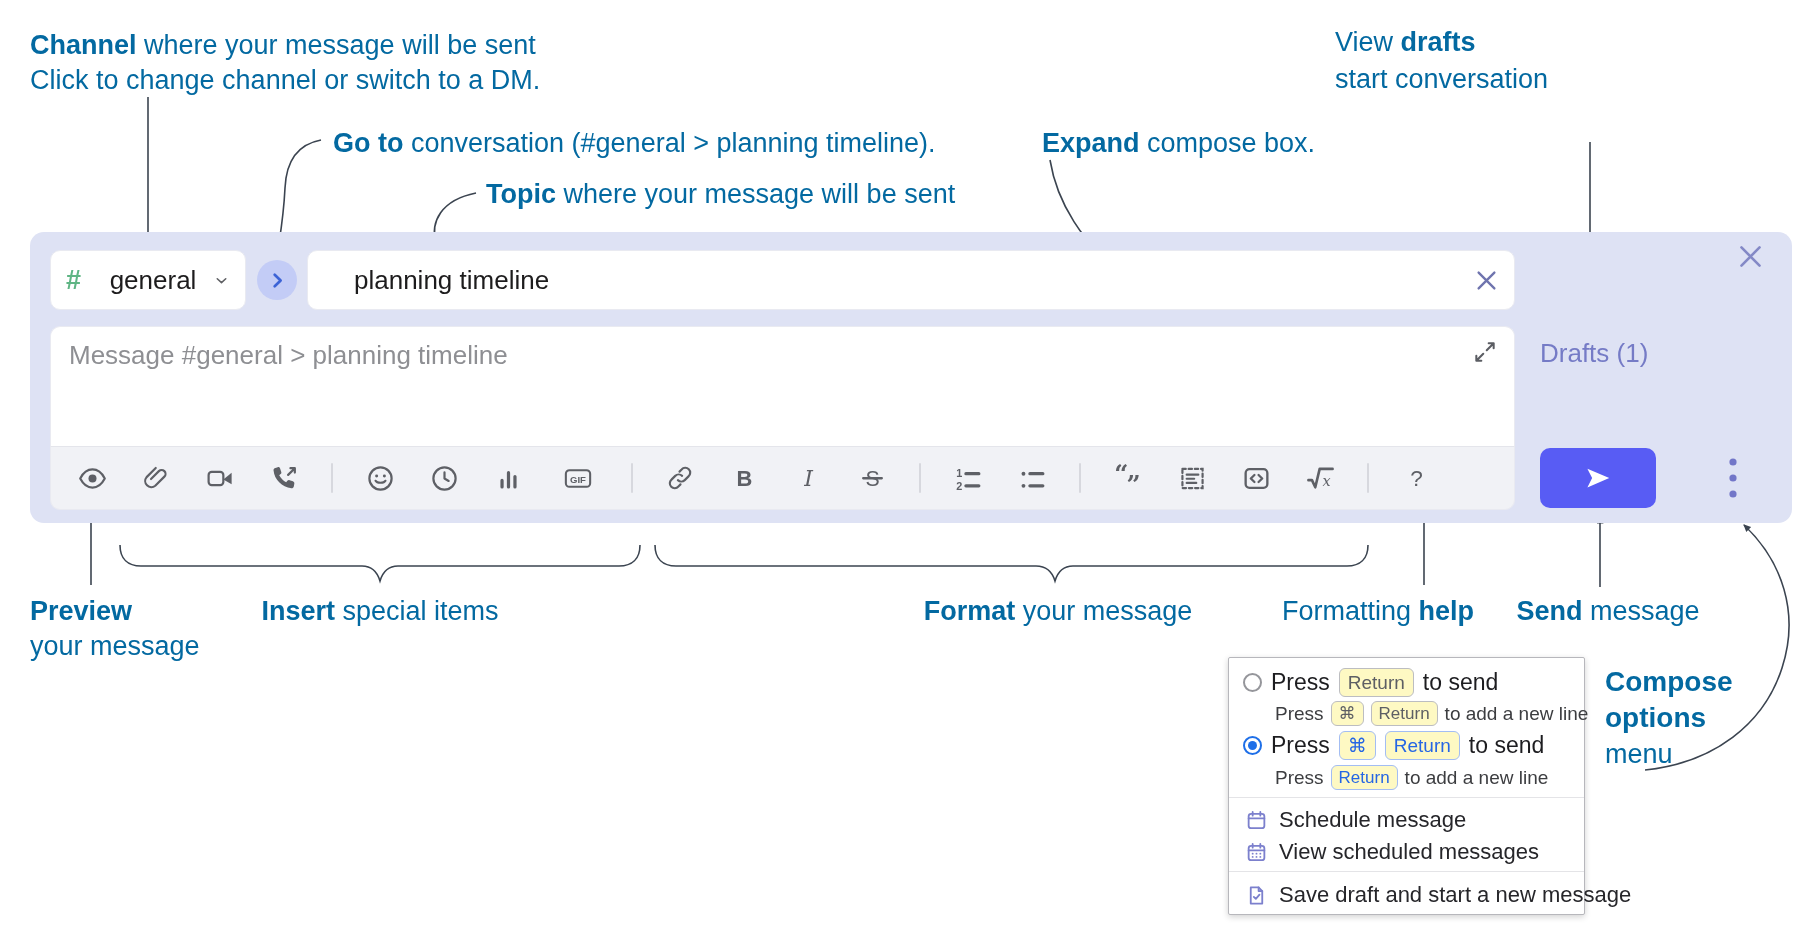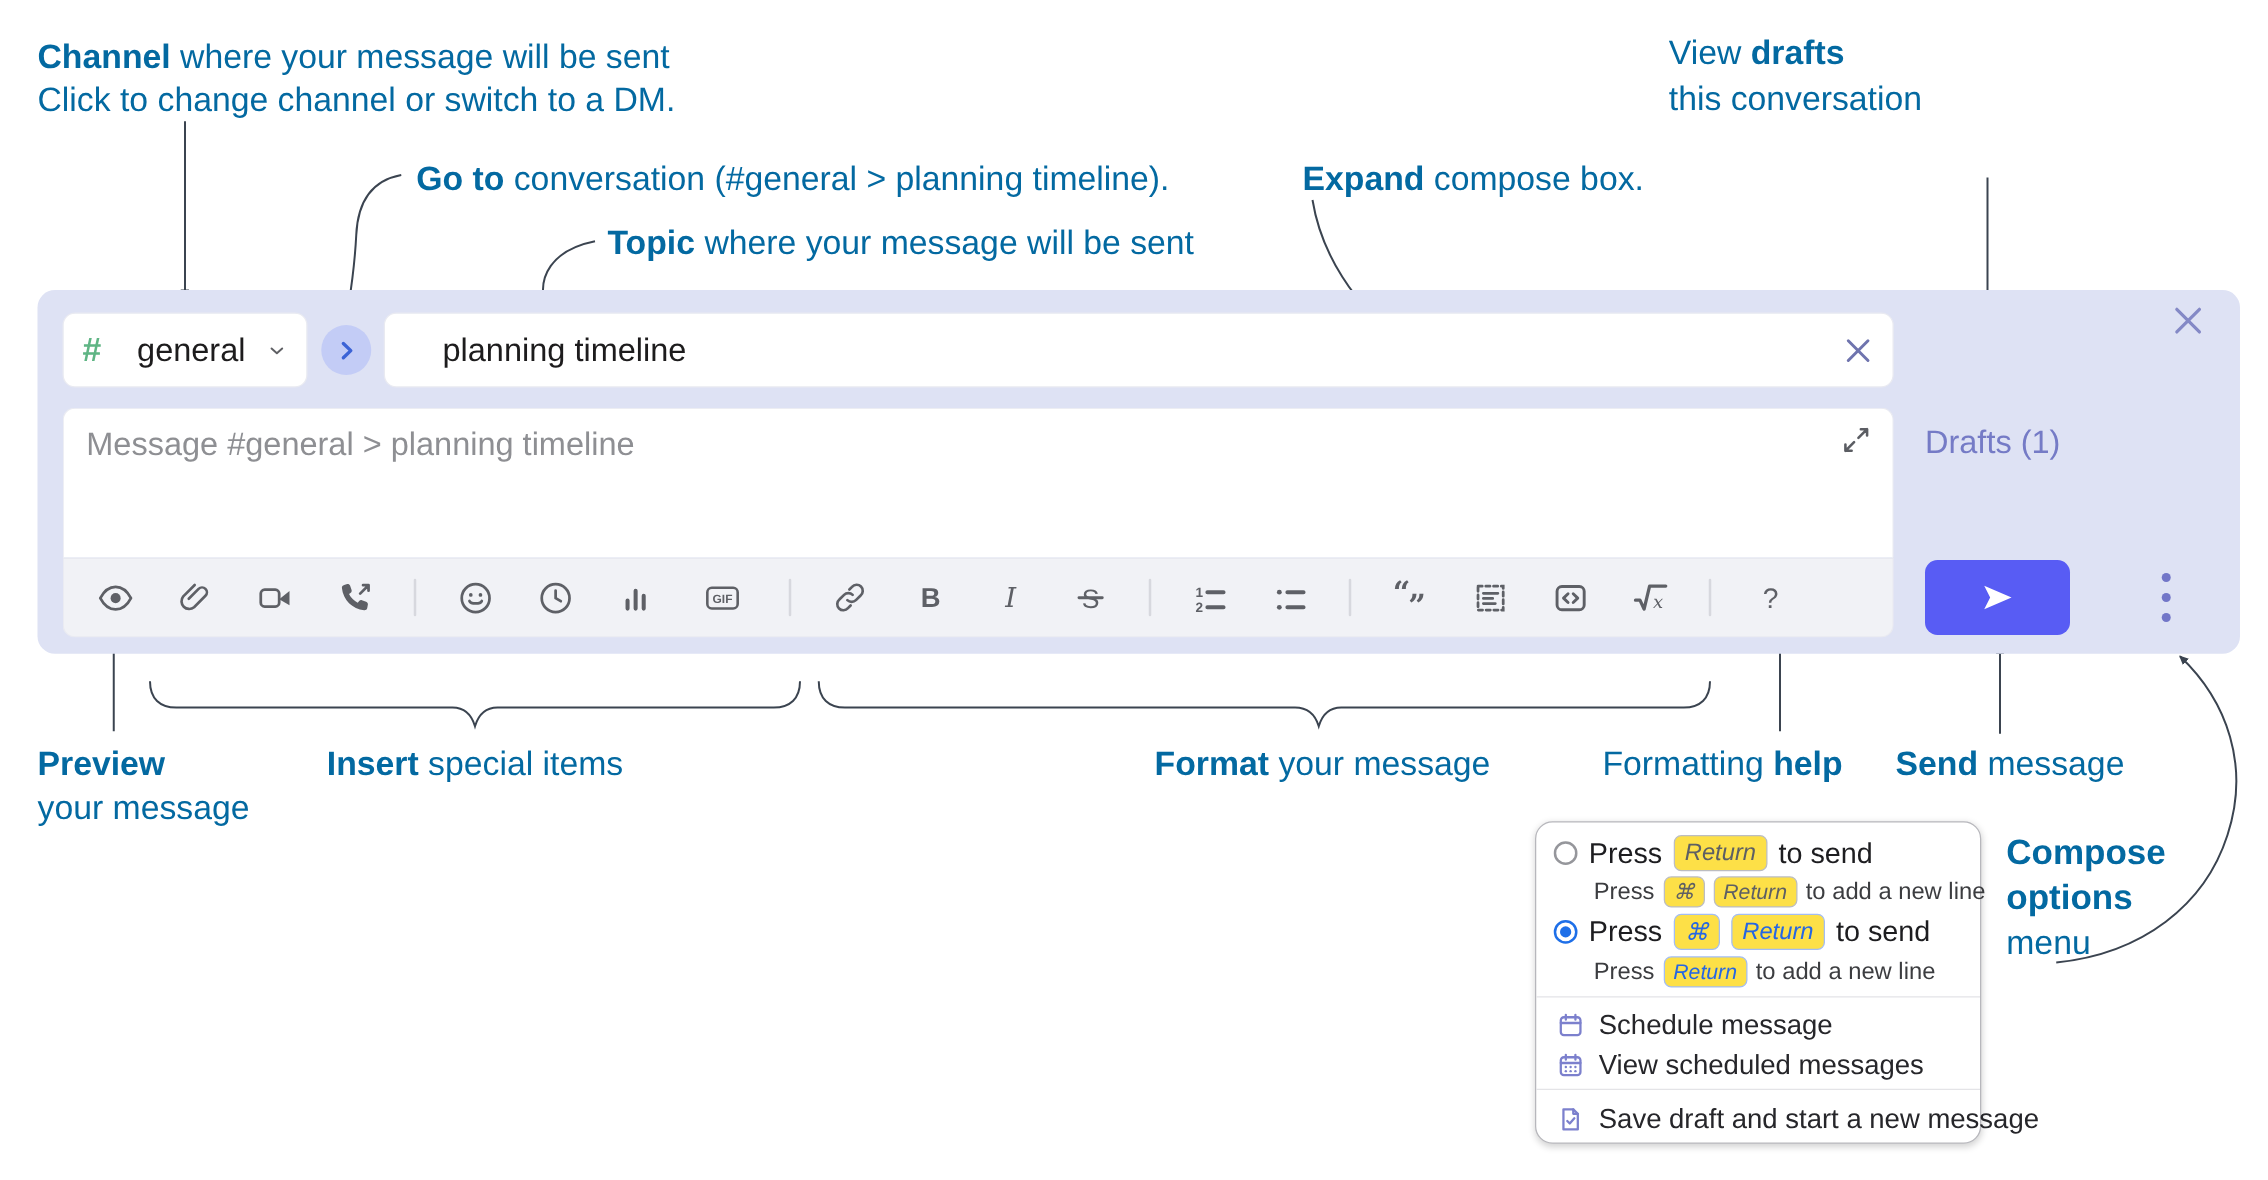--- a/index.html
+++ b/index.html
@@ -37,28 +37,28 @@
   .tcell{width:34px;height:34px;display:flex;align-items:center;justify-content:center;}
   .tcell.wide{width:46px;}
   .tdiv{width:2px;height:30px;background:#d7d8de;border-radius:1px;}
   .closebtn{position:absolute;left:1734px;top:240px;width:32px;height:32px;}
   .draftslink{position:absolute;left:1540px;top:338px;font-size:26px;font-weight:500;color:#757bc6;cursor:pointer;}
   .sendbtn{position:absolute;left:1540px;top:448px;width:116px;height:60px;border-radius:10px;background:#585cf4;
            border:none;display:flex;align-items:center;justify-content:center;cursor:pointer;}
   .kebab{position:absolute;left:1714px;top:448px;width:38px;height:60px;}
   
   .popup{position:absolute;left:1228px;top:657px;width:357px;height:258px;background:#fff;
-         border:1px solid #b7b7bc;border-radius:14px;box-shadow:0 2px 6px rgba(0,0,0,.18);box-sizing:border-box;}
+         border:1px solid #b7b7bc;border-radius:2px;box-shadow:0 2px 6px rgba(0,0,0,.18);box-sizing:border-box;}
   .mrow{position:absolute;display:flex;align-items:center;gap:9px;font-size:23px;color:#1d1d20;white-space:nowrap;}
   .msub{position:absolute;display:flex;align-items:center;gap:7px;font-size:19px;color:#3c3d40;white-space:nowrap;}
   .radio{width:19px;height:19px;border-radius:50%;border:2px solid #95969b;background:#fff;box-sizing:border-box;flex:0 0 auto;}
   .radio.sel{border-color:#1e6fe8;position:relative;}
   .radio.sel::after{content:'';position:absolute;left:3px;top:3px;width:9px;height:9px;border-radius:50%;background:#1e6fe8;}
-  .chip{display:inline-flex;align-items:center;border:1.5px solid #bcbdc1;border-radius:6px;background:#fde047;
-        padding:0 8px;height:27px;font-size:19px;color:#5d5f64;font-style:italic;}
+  .chip{display:inline-flex;align-items:center;border:1.5px solid #bcbdc1;border-radius:6px;background:#fef9c3;
+        padding:0 8px;height:27px;font-size:19px;color:#5d5f64;}
   .msub .chip{height:23px;font-size:17px;padding:0 7px;}
   .chip.blue{border-color:#a3bdf3;color:#2566e4;}
   .sep{position:absolute;left:0;right:0;height:1px;background:#e4e4e7;}
   .mitem{position:absolute;left:16px;display:flex;align-items:center;gap:11px;font-size:22px;color:#26262a;cursor:pointer;white-space:nowrap;}
   svg{display:block;}
 </style>
 </head>
 <body>
 
 <svg class="abs" style="left:0;top:0" width="1814" height="944" viewBox="0 0 1814 944" fill="none" stroke="#3b4450" stroke-width="1.6" pointer-events="none">
@@ -85,21 +85,21 @@
   <div class="it">Click to change channel or switch to a DM.</div>
 </div>
 <div class="anno" style="left:333px;top:126px">
   <b>Go to</b><span> conversation (#general &gt; planning timeline).</span>
 </div>
 <div class="anno" style="left:486px;top:177px">
   <b>Topic</b><span> where your message will be sent</span>
 </div>
 <div class="anno" style="left:1335px;top:24px;line-height:37px">
   <div><span>View </span><b>drafts</b></div>
-  <div class="it">this conversation</div>
+  <div class="it">start conversation</div>
 </div>
 <div class="anno" style="left:1042px;top:126px">
   <b>Expand</b><span> compose box.</span>
 </div>
 
 <div class="panel">
 
   <div class="chansel whitebox abs" style="left:20px;top:18px">
     <span class="hash">#</span>
     <span class="channame">general</span>

